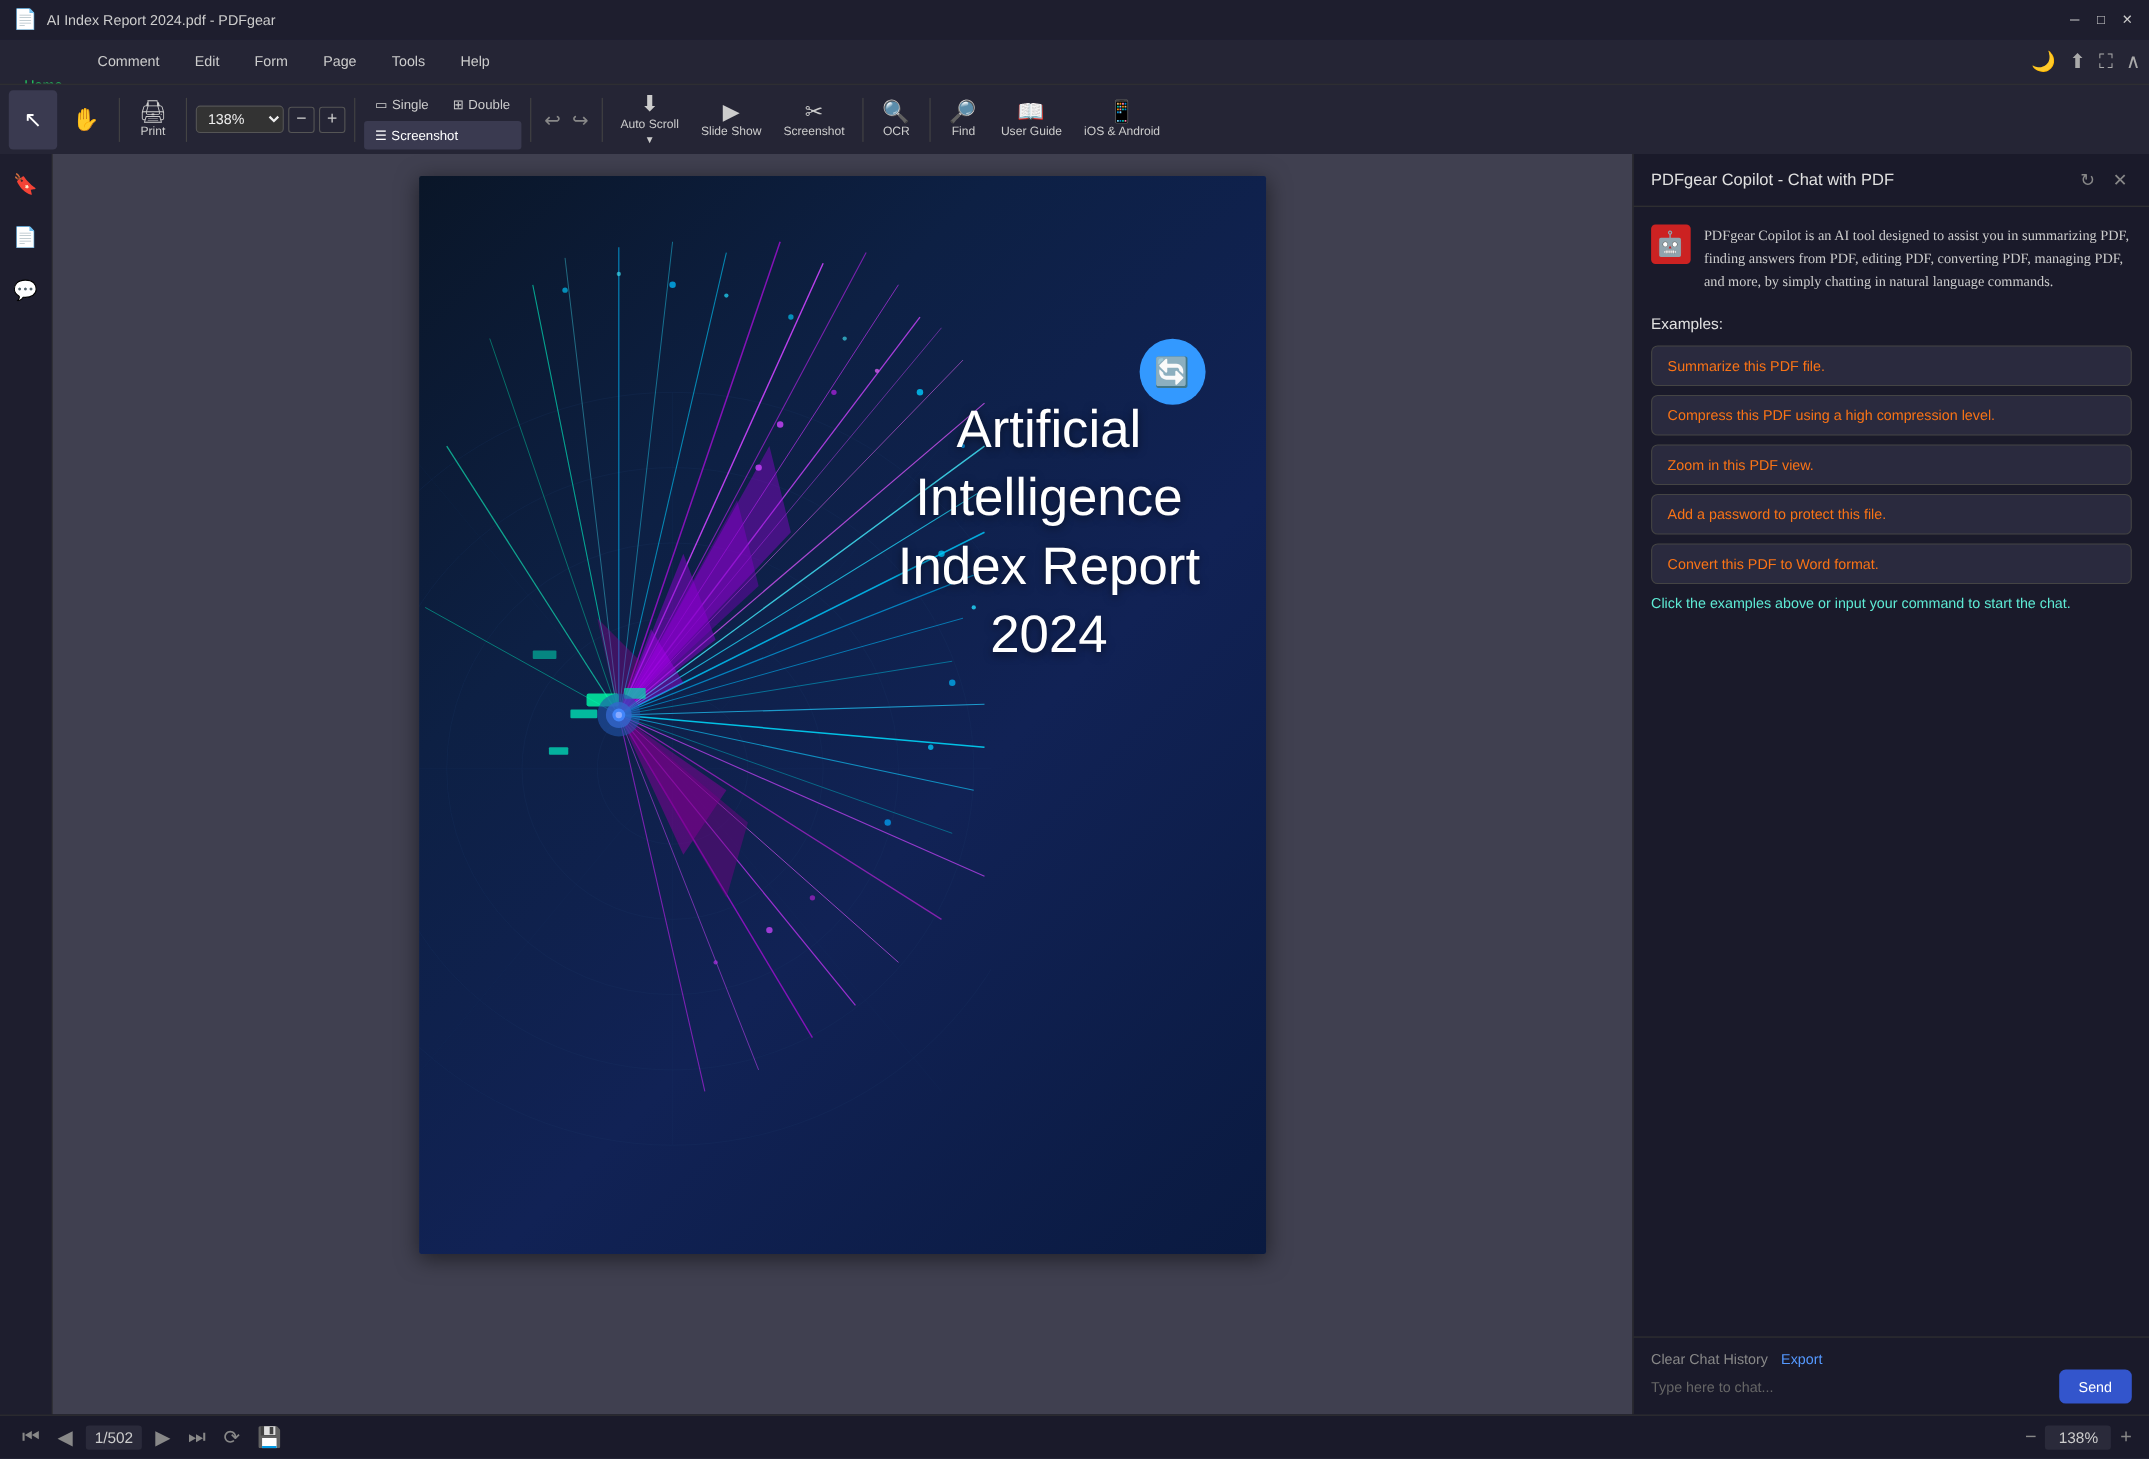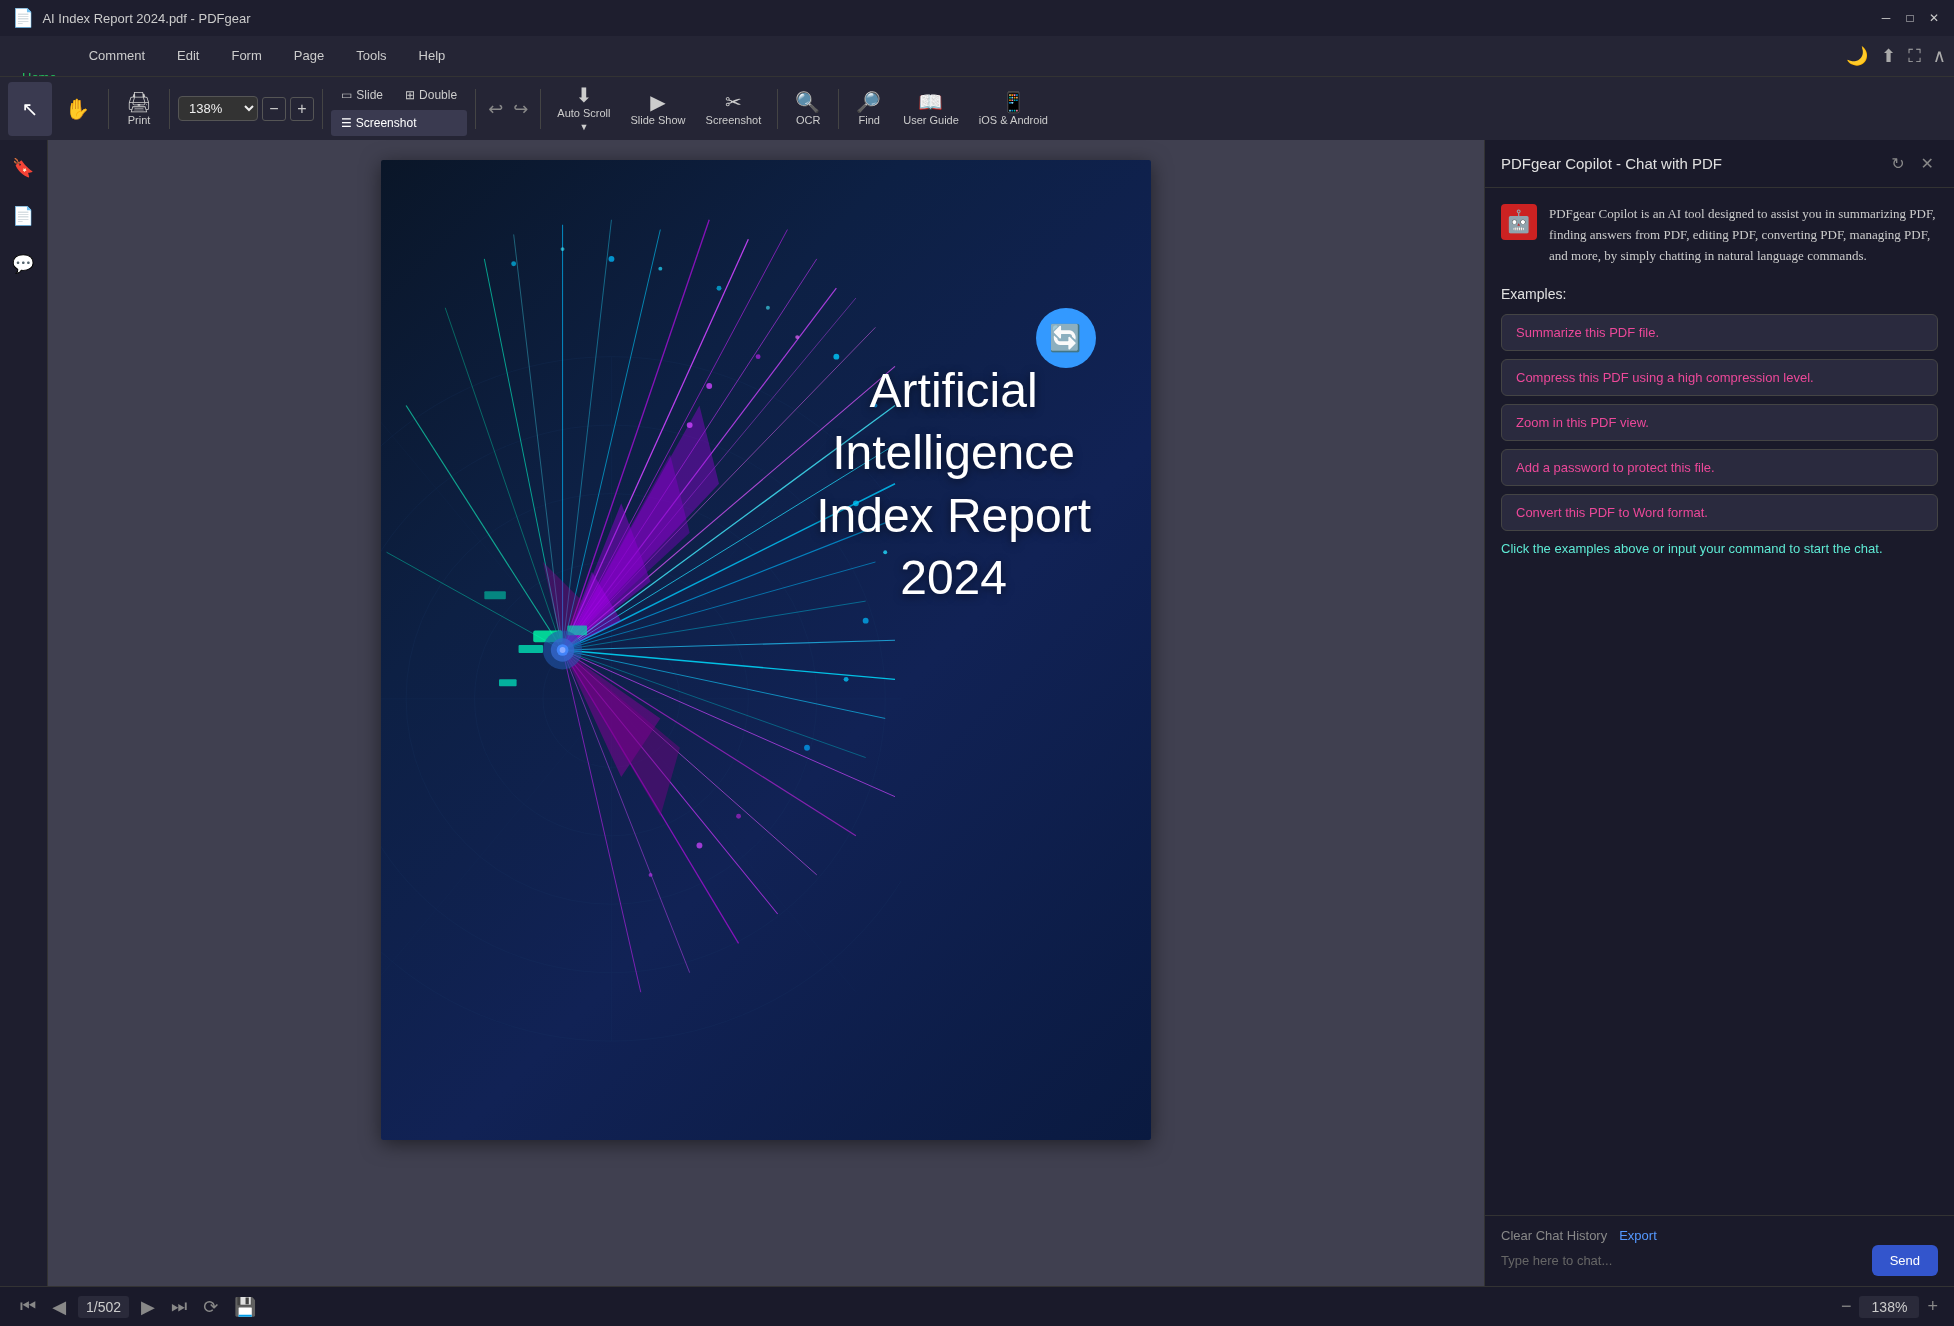--- a/index.html
+++ b/index.html
@@ -324,21 +324,21 @@
       font-size: 14px;
       color: #e0e0e0;
       margin-bottom: 12px;
     }
 
     .example-btn {
       display: block;
       width: 100%;
       background: #2a2a3e;
       border: 1px solid #444;
-      color: #ec4899;
+      color: #f97316;
       font-size: 13px;
       padding: 10px 14px;
       border-radius: 6px;
       cursor: pointer;
       text-align: left;
       margin-bottom: 8px;
     }
 
     #copilot-instruction {
       font-size: 13px;
@@ -512,21 +512,21 @@
     <button class="zoom-btn">−</button>
     <button class="zoom-btn">+</button>
   </div>
 
   <div class="toolbar-separator"></div>
 
   <div style="display:flex; flex-direction:column; gap:2px;">
     <div style="display:flex; gap:2px;">
       <button class="page-mode-btn">
         <span>▭</span>
-        <span>Slide</span>
+        <span>Single</span>
       </button>
       <button class="page-mode-btn">
         <span>⊞</span>
         <span>Double</span>
       </button>
     </div>
     <button class="page-mode-btn active" style="background:#3a3a50; color:#fff;">
       <span>☰</span>
       <span>Screenshot</span>
     </button>

